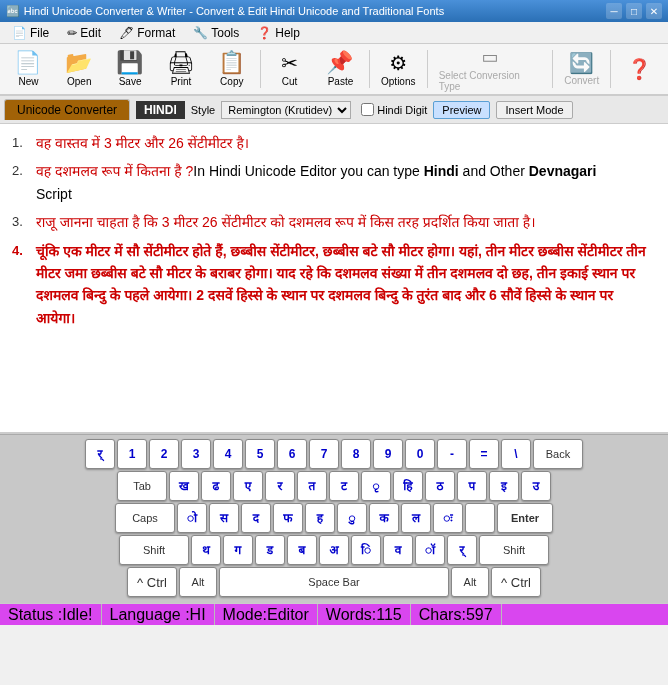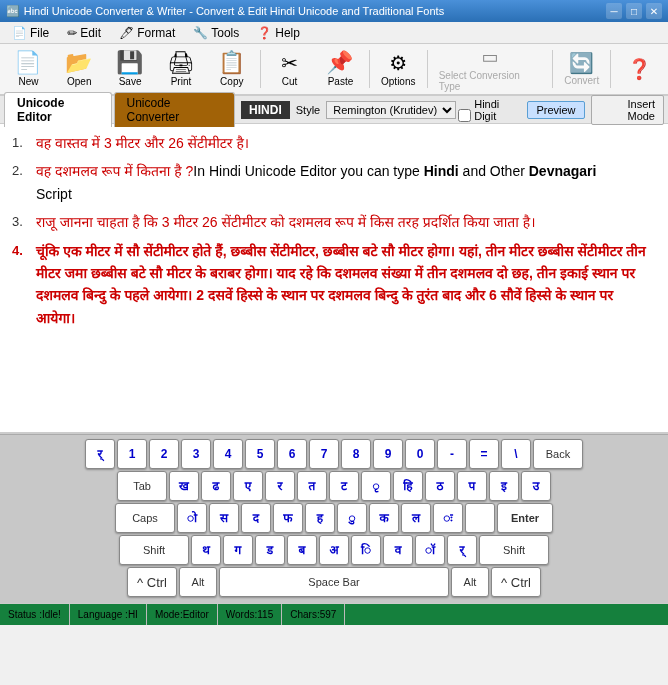--- a/index.html
+++ b/index.html
@@ -113,21 +113,21 @@
       font-size: 12px;
       font-weight: bold;
       margin-left: 4px;
     }
     .tab-style-select {
       margin-left: 4px;
       font-size: 11px;
       padding: 1px 2px;
       border: 1px solid #aaa;
     }
-    .tab-checkbox { margin-left: 0; display: flex; align-items: flex-end; gap: 3px; font-size: 11px; }
+    .tab-checkbox { margin-left: 8px; display: flex; align-items: flex-end; gap: 3px; font-size: 11px; }
     .tab-btn {
       padding: 2px 8px;
       font-size: 11px;
       cursor: pointer;
       border: 1px solid #aaa;
       background: #f0f0f0;
       border-radius: 2px;
       margin-left: 4px;
       text-align: right;
     }
@@ -195,26 +195,26 @@
     .kb-key.caps { min-width: 60px; }
     .kb-key.back { min-width: 50px; color: #333; font-weight: normal; }
     .kb-key.enter { min-width: 56px; color: #333; font-weight: bold; }
     .kb-key.space { min-width: 230px; color: #333; font-weight: normal; }
     .kb-key.ctrl { min-width: 50px; color: #333; font-weight: normal; font-size: 13px; }
     .kb-key.alt { min-width: 38px; color: #333; font-weight: normal; }
     .kb-key .main-char { font-size: 12px; color: #00c; line-height: 1; }
     
     
     #status-bar {
-      background: #15803d;
+      background: #d946ef;
       height: 22px;
       display: flex;
       align-items: flex-end;
       border-top: 1px solid #ccc;
-      font-size: 10px;
+      font-size: 16px;
     }
     .status-seg {
       padding: 0 8px;
       border-right: 1px solid #bbb;
       height: 100%;
       display: flex;
       align-items: center;
     }
     
     
@@ -312,23 +312,20 @@
     <span class="icon" style="font-size:20px; color:#aaa;">🔄</span>
     <span style="color:#aaa;">Convert</span>
   </div>
   <div class="toolbar-sep"></div>
   <div class="toolbar-btn">
     <span class="icon icon-help"></span>
   </div>
 </div>
 
 <div id="tab-bar">
-  <div class="tab active">
-    <span>Unicode Editor</span>
-  </div>
   <div class="tab">
     <span>Unicode Converter</span>
   </div>
   <div class="tab-hindi-box">
     <span>HINDI</span>
   </div>
   <span style="margin-left:4px; font-size:11px;">Style</span>
   <select class="tab-style-select">
     <option>Remington (Krutidev)</option>
   </select>

